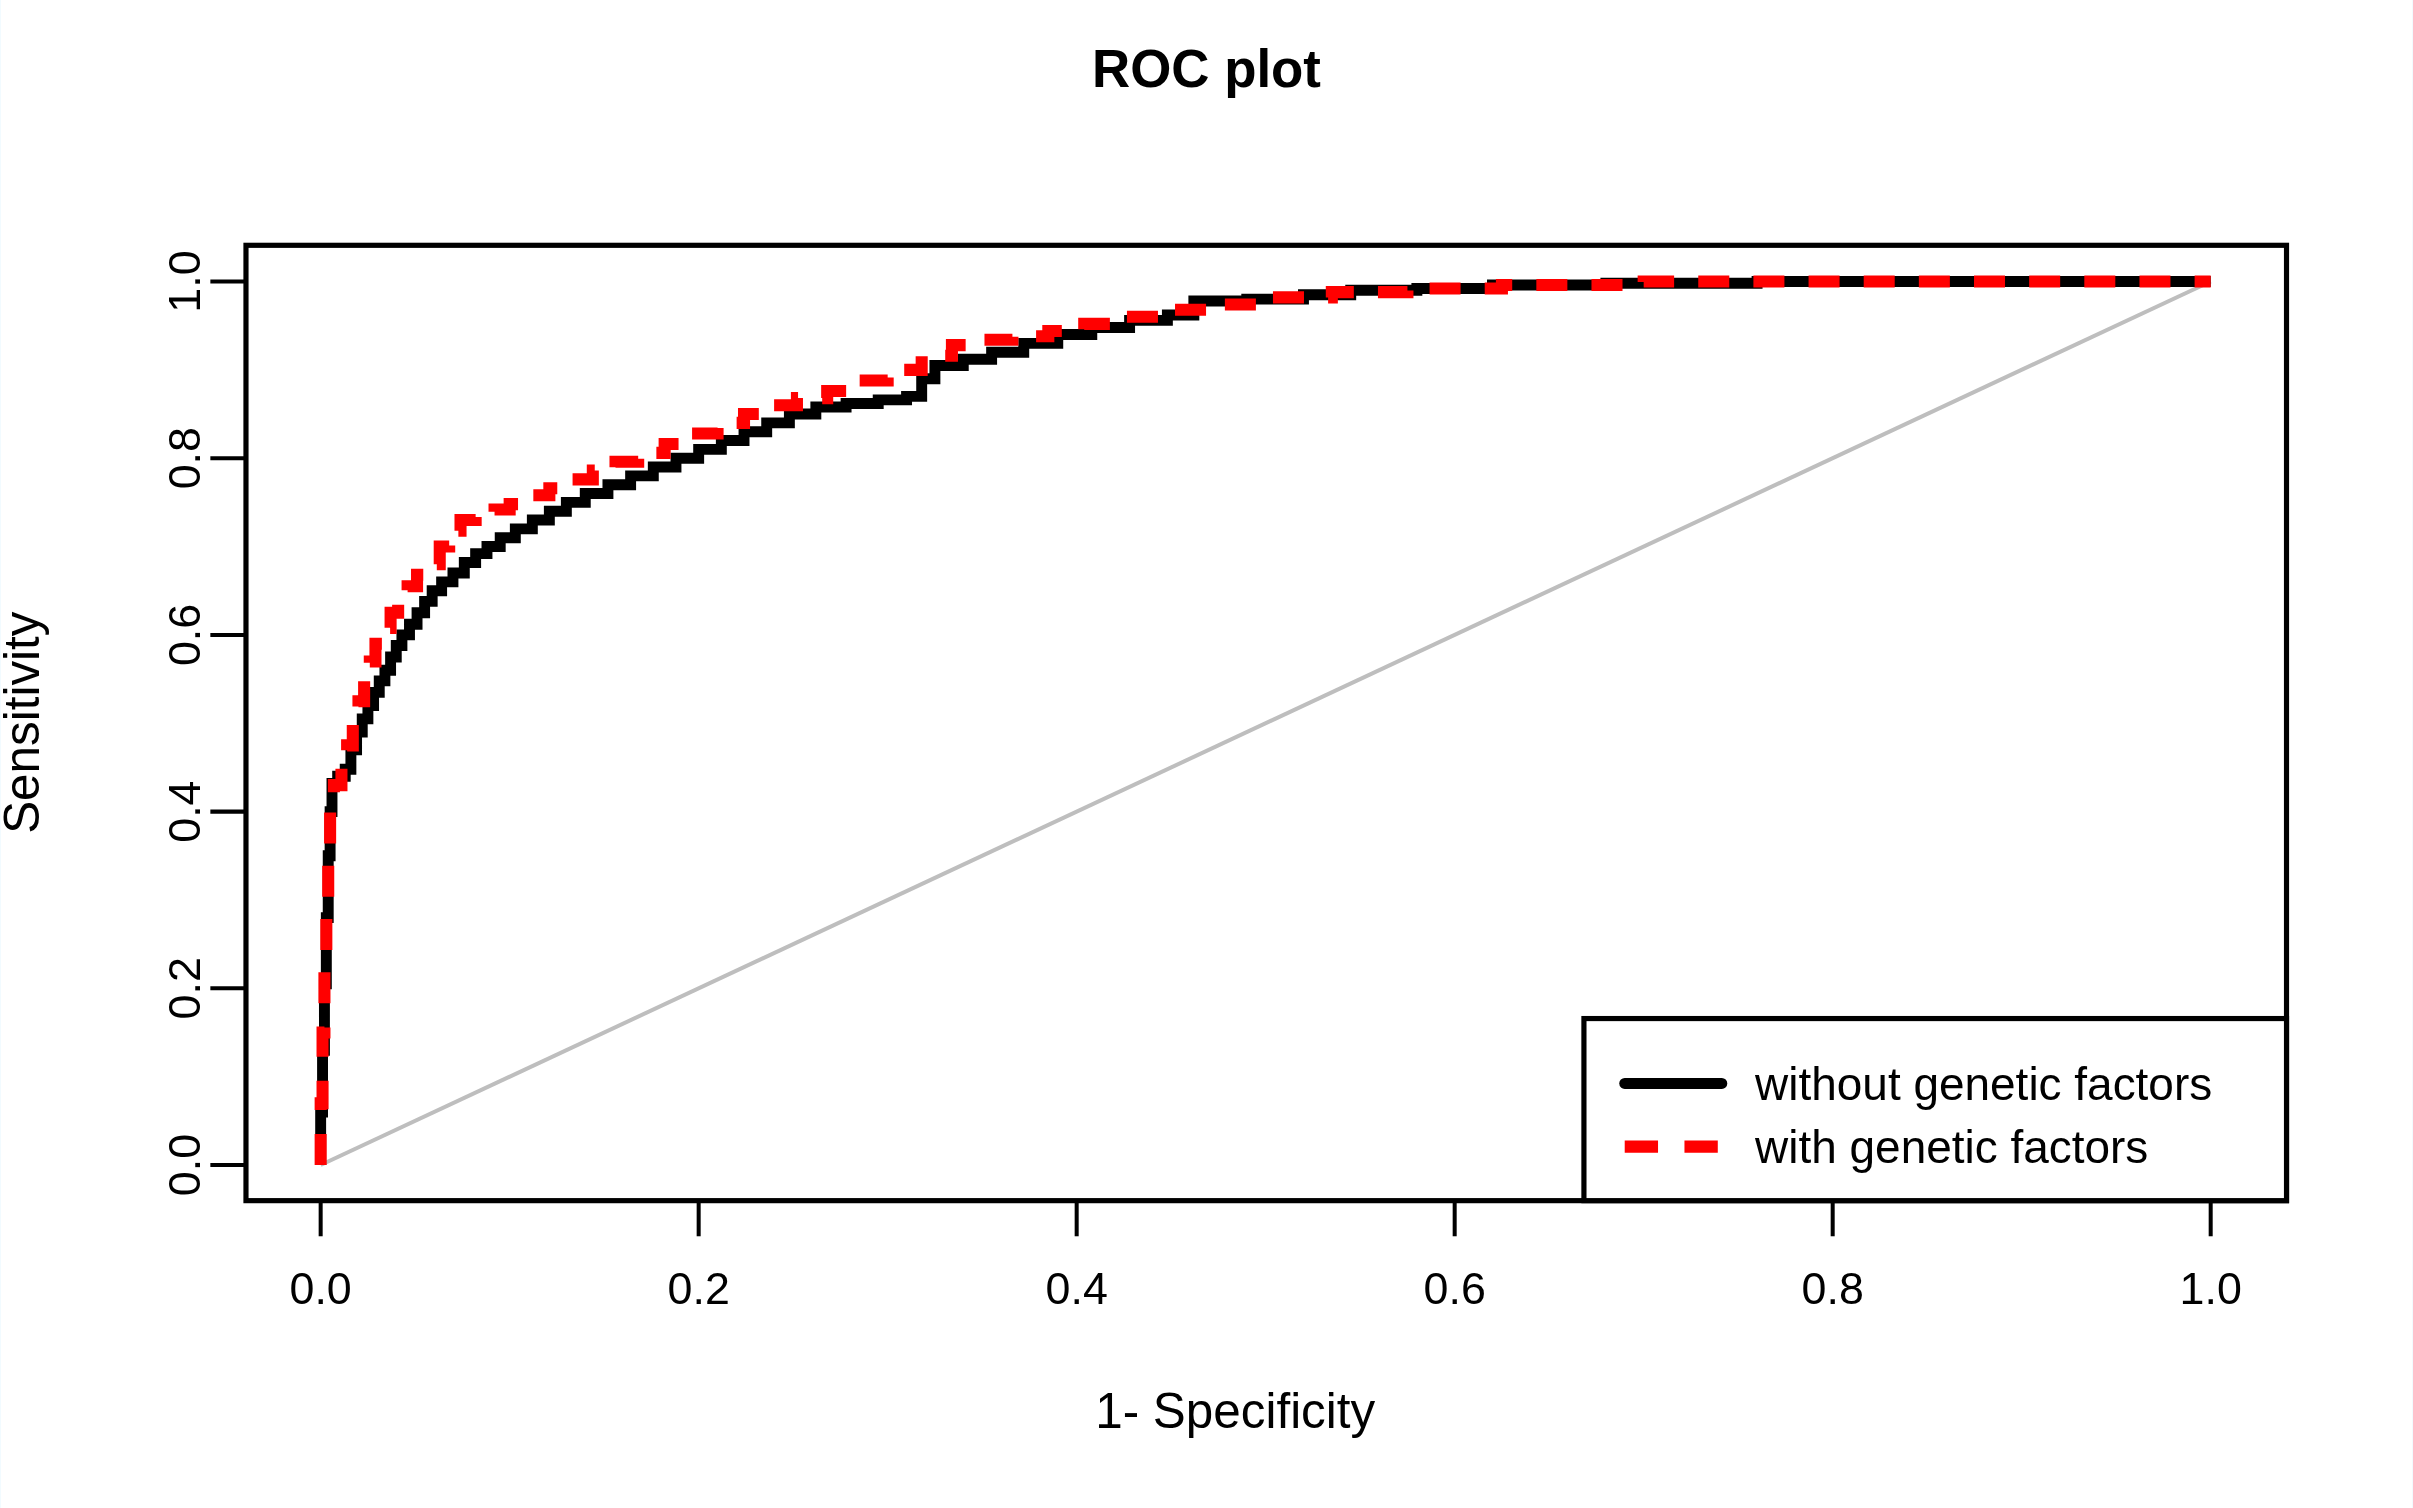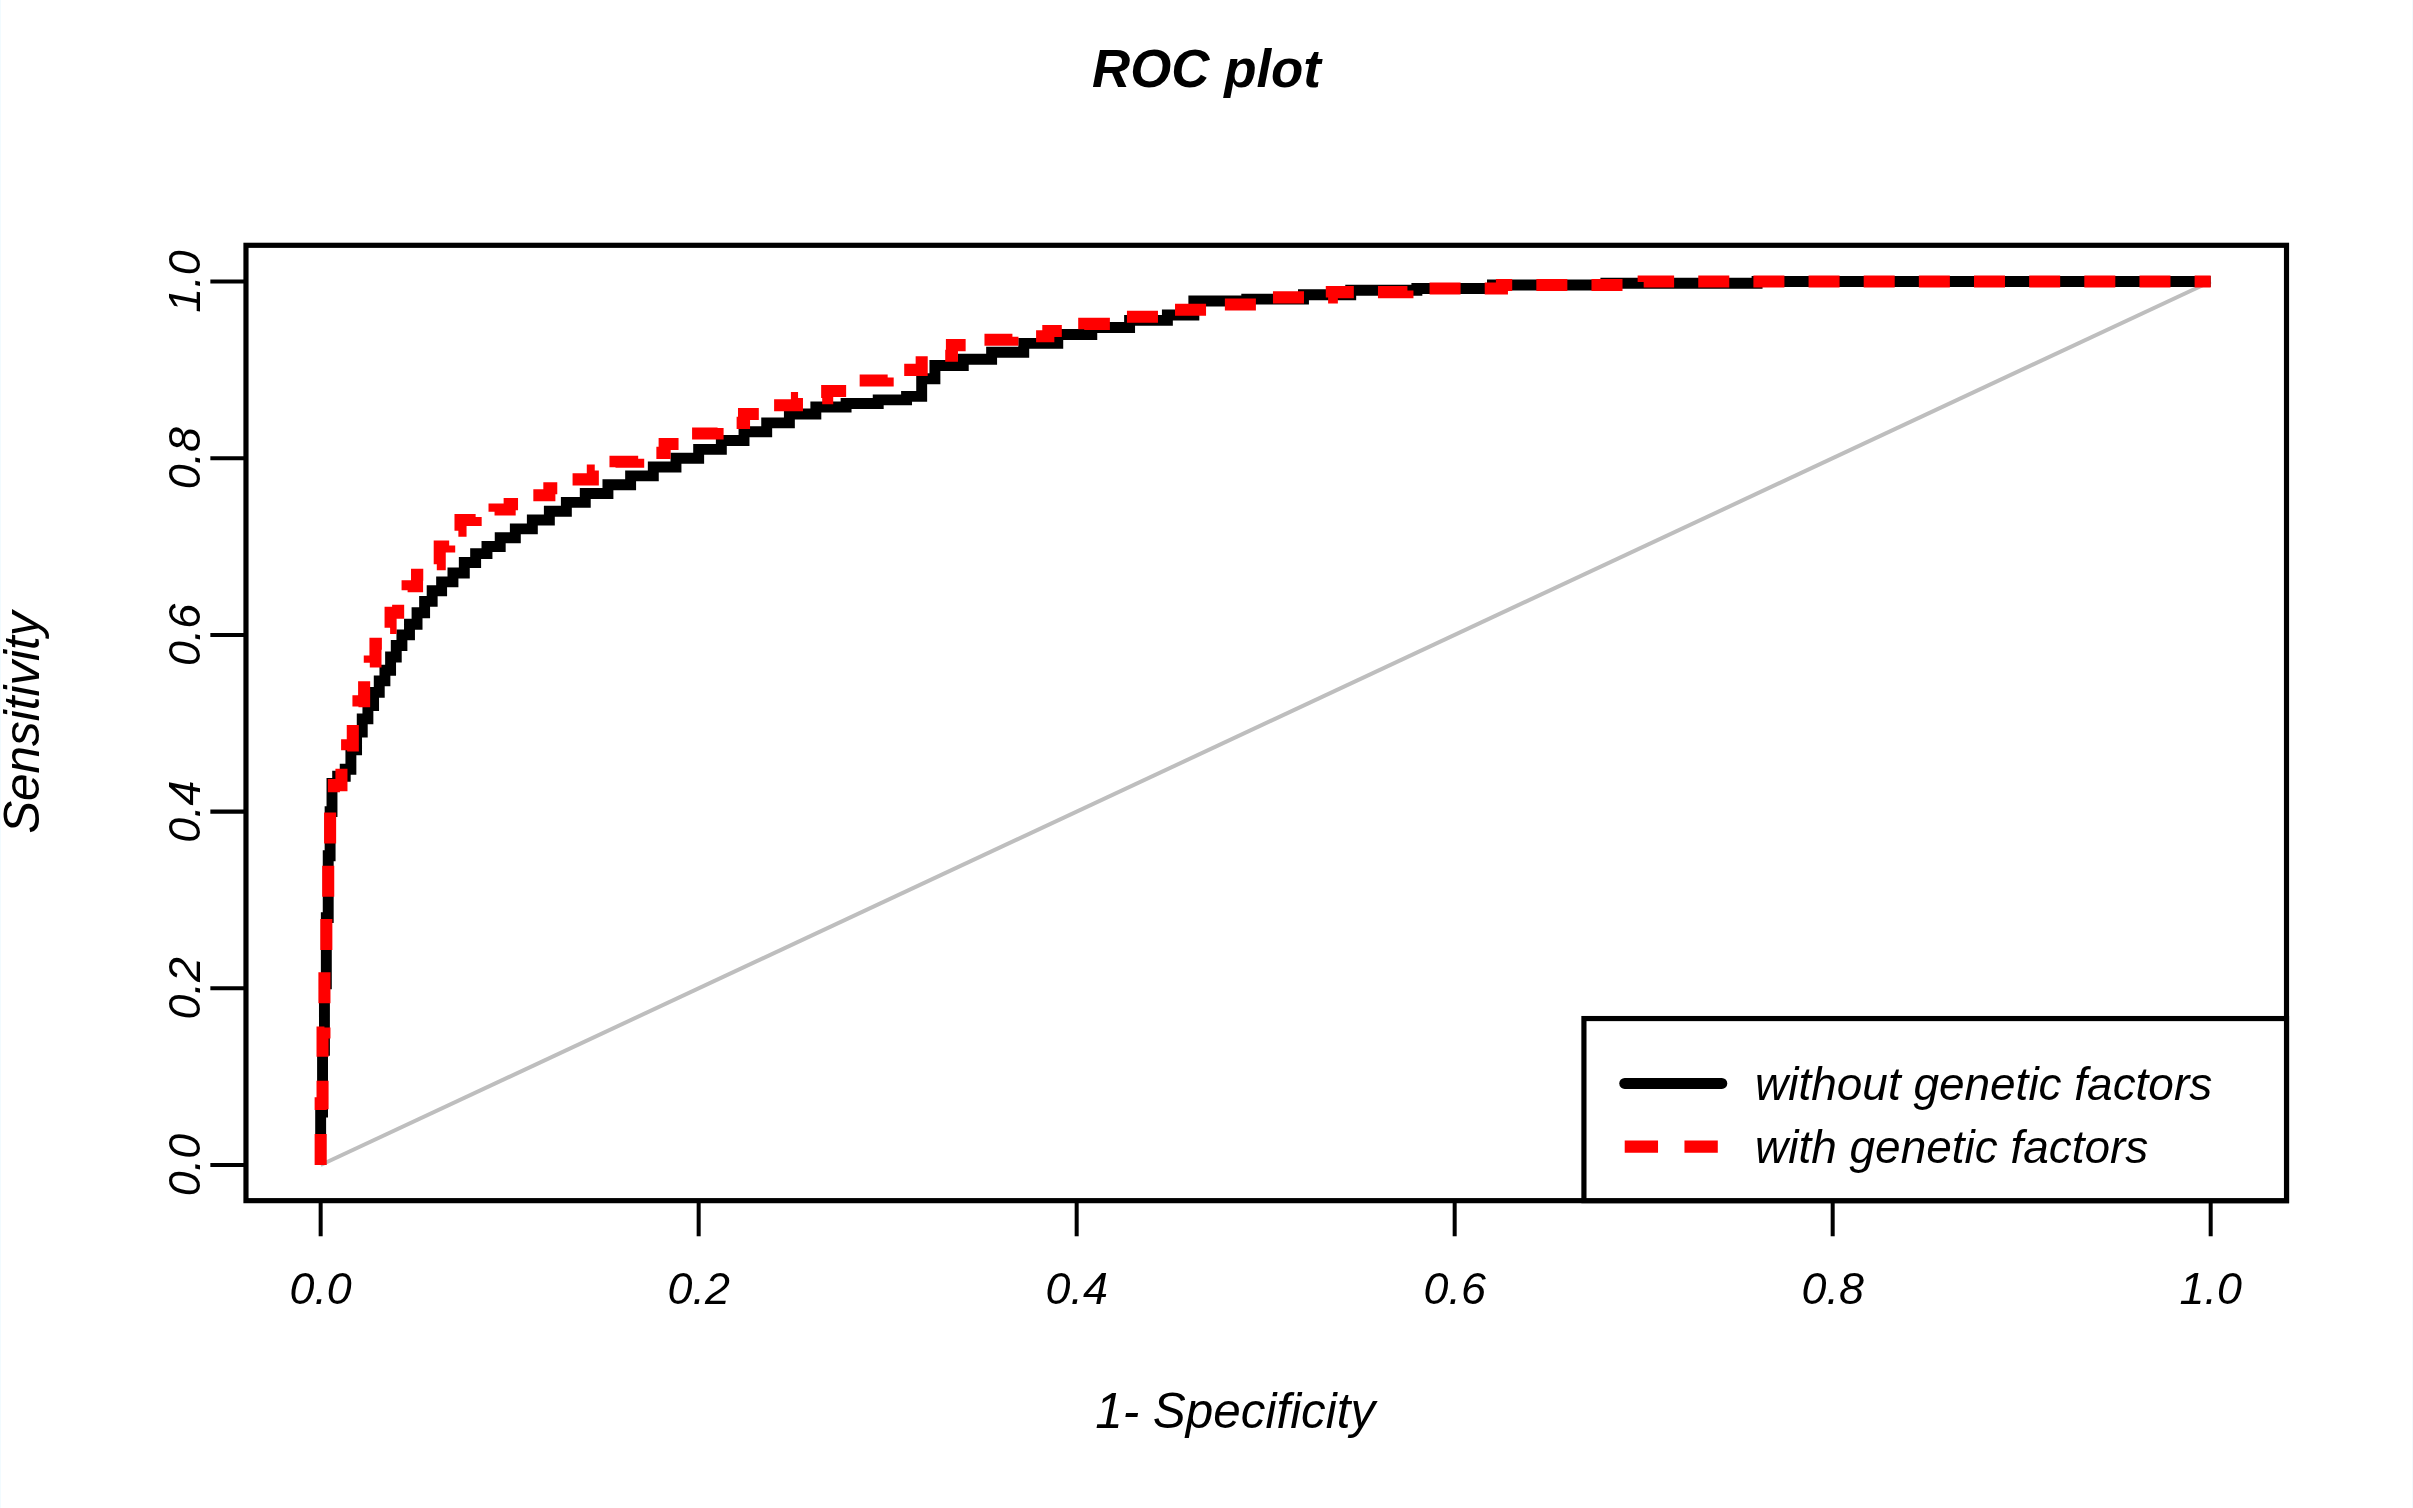--- a/index.html
+++ b/index.html
@@ -8,21 +8,20 @@
     padding: 0;
     background: #ffffff;
   }
   #page {
     position: relative;
     width: 2413px;
     height: 1508px;
     background: #7dd3fc;
     font-family: "Liberation Sans", sans-serif;
     overflow: hidden;
-    font-style: italic;
   }
   #plot-svg {
     position: absolute;
     left: 0;
     top: 0;
     width: 2413px;
     height: 1508px;
   }
   .axis-text {
     font-family: "Liberation Sans", sans-serif;

